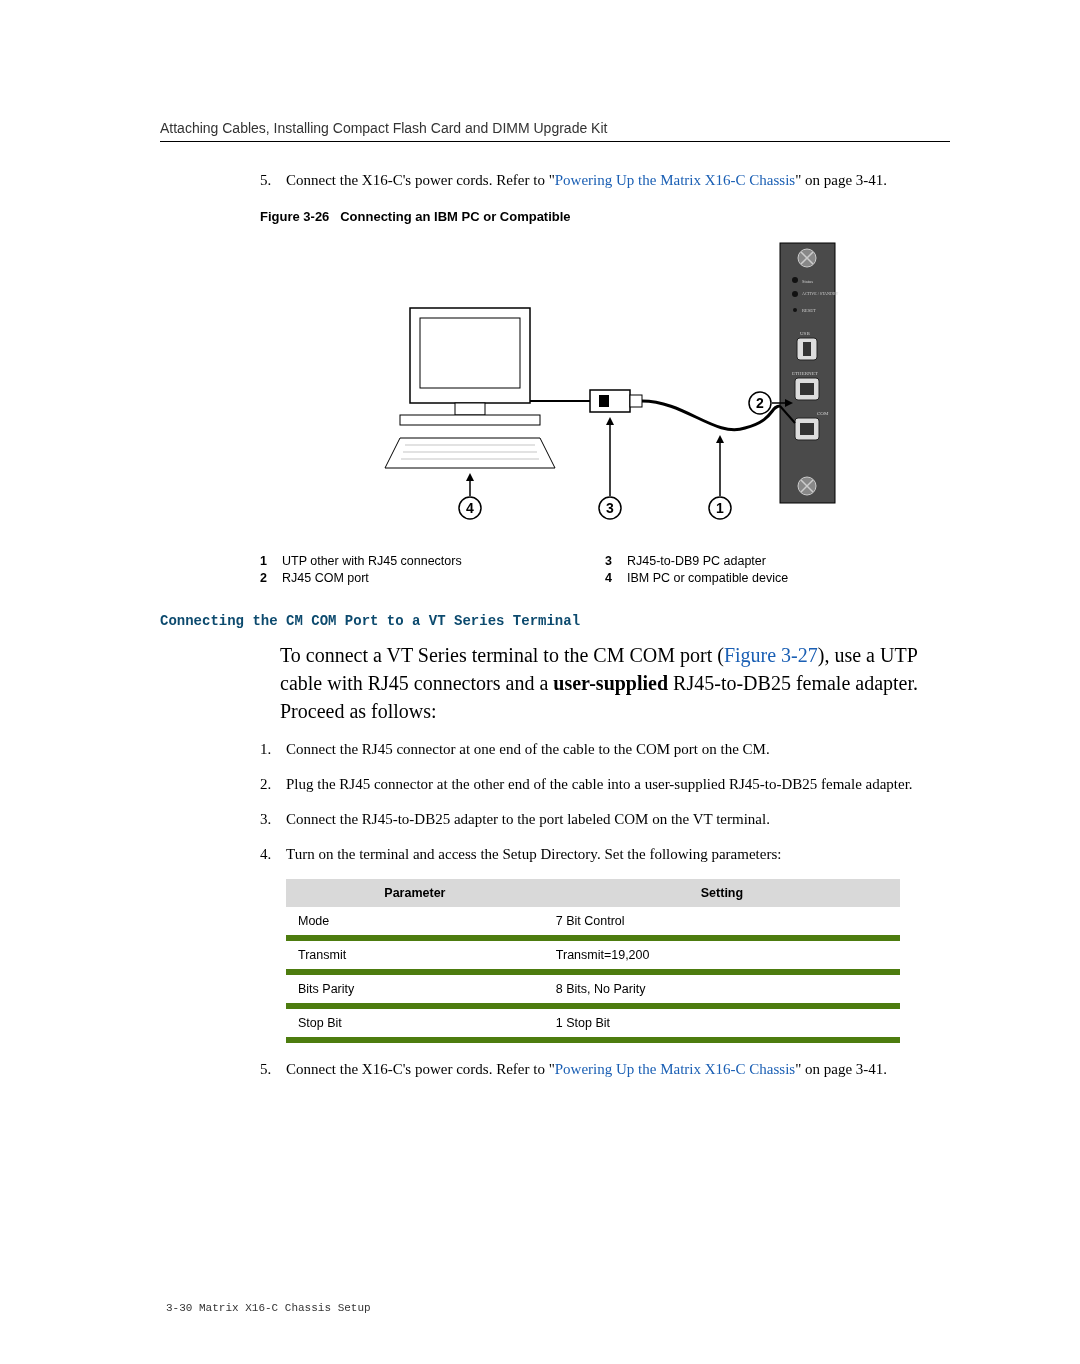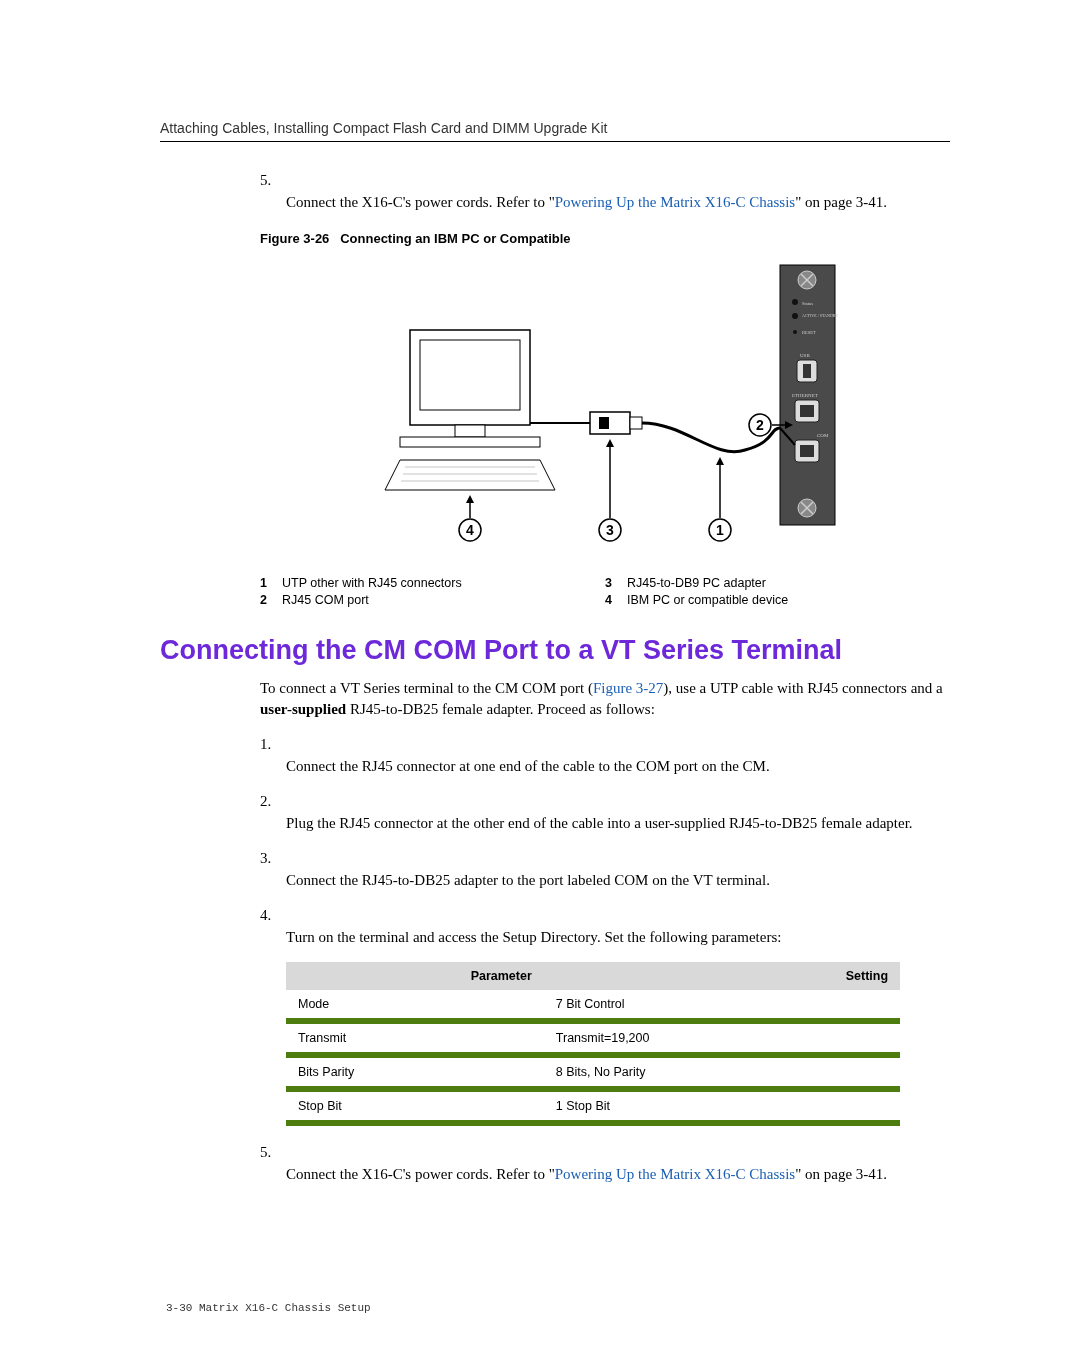--- a/index.html
+++ b/index.html
@@ -33,21 +33,21 @@
   .step-item {
     display: flex;
     margin-bottom: 14px;
     font-size: 15px;
     line-height: 1.4;
   }
   .step-num {
     width: 26px;
     flex-shrink: 0;
   }
-  .step-text { flex: 1; margin-top: 22px; }
+  .step-text { flex: 1; }
   a.link { color: #1a5fb4; text-decoration: none; }
   .bold { font-weight: bold; }
   .figure-caption {
     font-family: Arial, Helvetica, sans-serif;
     font-size: 13px;
     font-weight: bold;
     margin: 18px 0 14px 0;
   }
   .figure-img {
     width: 480px;
@@ -68,41 +68,42 @@
   .legend-col {
     display: flex;
     width: 50%;
   }
   .legend-num {
     font-weight: bold;
     width: 22px;
     flex-shrink: 0;
   }
   .section-heading {
-    font-family: Liberation Sans, sans-serif;
-    font-size: 27px;
-    font-weight: bold;
-    color: #6d28d9;
+    font-family: Liberation Mono, monospace;
+    font-size: 14px;
+    font-weight: bold;
+    color: #0c4a6e;
     margin: 28px 0 12px -100px;
   }
   .intro-para {
-    font-size: 15px;
+    font-size: 20px;
     line-height: 1.4;
     margin-bottom: 14px;
+    margin-left: 20px;
   }
   table.params {
     width: 89%;
     border-collapse: collapse;
     margin: 10px 0 16px 26px;
     font-family: Arial, Helvetica, sans-serif;
     font-size: 12.5px;
   }
   table.params th {
     background: #d9d9d9;
-    text-align: right;
+    text-align: center;
     padding: 7px 12px;
     font-weight: bold;
   }
   table.params td {
     padding: 7px 12px;
     border-bottom: 6px solid #4d7c0f;
   }
   .footer {
     position: absolute;
     bottom: 50px;

